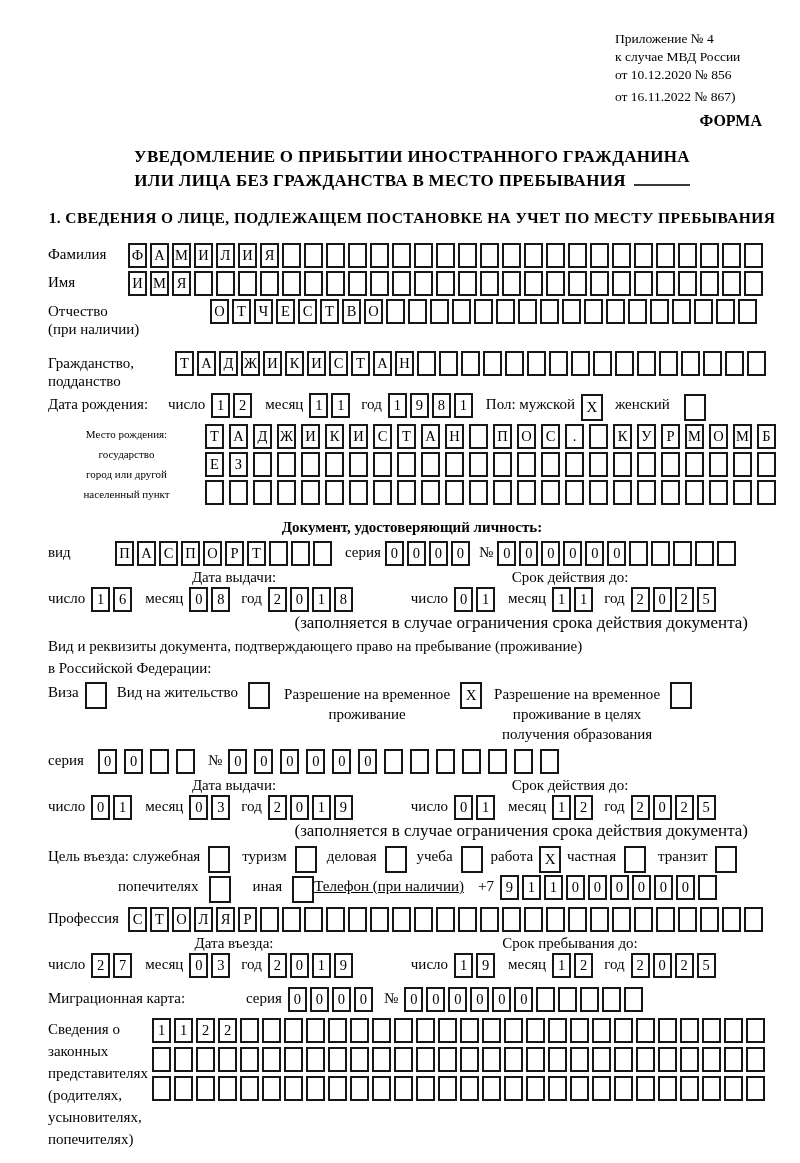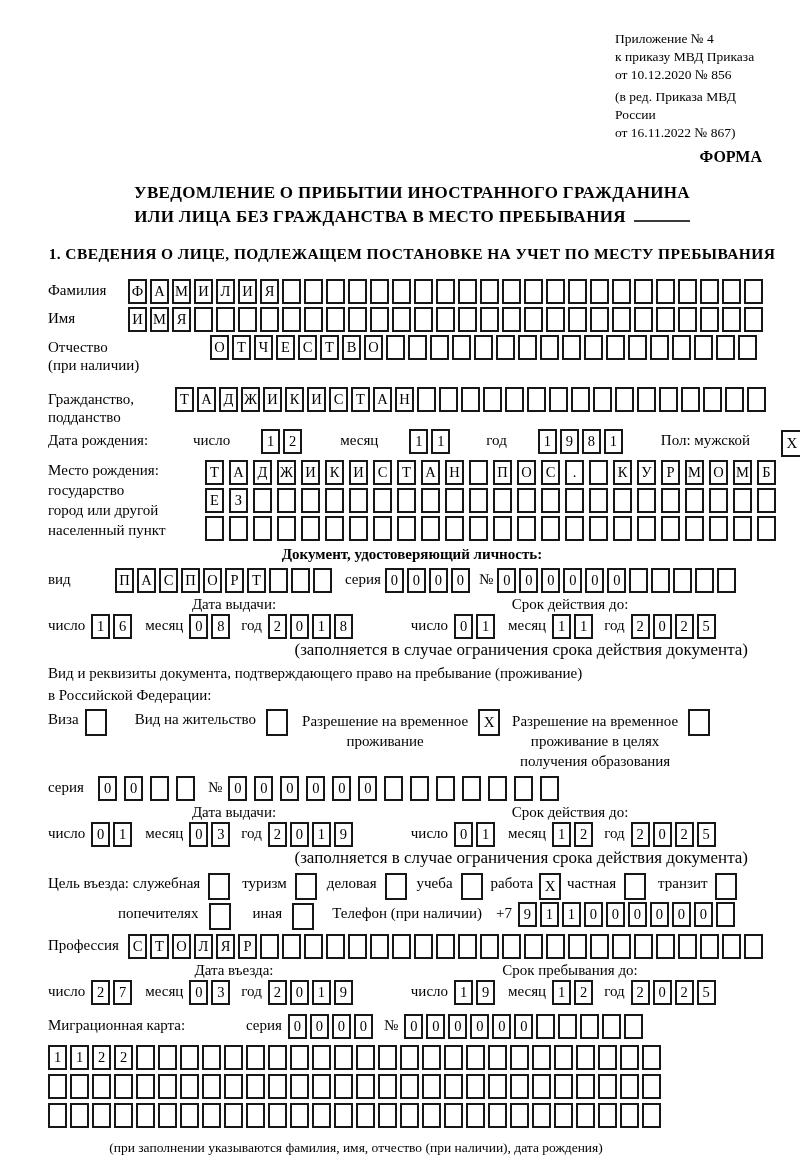--- a/index.html
+++ b/index.html
@@ -36,39 +36,38 @@
   .dhead { display:flex; font-size:15px; height:18px; margin-top:3px; }
   .dhead .h1 { width:372px; text-align:center; }
   .dhead .h2 { width:300px; text-align:center; }
   .daterow { height:26px; }
   .dnote { font-size:17px; text-align:right; padding-right:28px; height:16px; }
 
   .restext { font-size:15px; line-height:22px; margin-top:6px; }
   .cblock { font-size:15px; line-height:20px; text-align:center; flex:none; }
 
   .mr-block { margin-top:5px; }
-  .mr-labels { width:157px; flex:none; font-size:15px; line-height:20px; }
+  .mr-labels { width:157px; flex:none; font-size:11px; line-height:20px;text-align:center; }
   .mr-rows .cells { display:flex; margin-bottom:3px; }
 
   .rep-block { margin-top:6px; }
   .rep-labels { width:104px; flex:none; font-size:15px; line-height:22px; white-space:nowrap; }
   .rep-rows .cells { display:flex; margin-bottom:4px; }
   .rep-note { font-size:13.5px; text-align:center; margin-top:12px; }
 </style>
 </head>
 <body>
 
 <div class="page">
 
   <div class="annex">
     <div>Приложение № 4</div>
-    <div>к приказу МВД Приказа</div>
+    <div>к случае МВД России</div>
     <div>от 10.12.2020 № 856</div>
     <div class="gap"></div>
-    <div>(в ред. Приказа МВД России</div>
     <div>от 16.11.2022 № 867)</div>
   </div>
 
   <div class="forma">ФОРМА</div>
 
   <div class="title">
     <div>УВЕДОМЛЕНИЕ О ПРИБЫТИИ ИНОСТРАННОГО ГРАЖДАНИНА</div>
     <div>
       <span>ИЛИ ЛИЦА БЕЗ ГРАЖДАНСТВА В МЕСТО ПРЕБЫВАНИЯ</span><span class="title-underline"></span>
     </div>
@@ -209,21 +208,21 @@
         <span class="cell"></span>
         <span class="cell"></span>
         <span class="cell"></span>
         <span class="cell"></span>
         <span class="cell"></span>
         <span class="cell"></span>
         <span class="cell"></span>
       </span>
   </div>
 
-  <div class="frow daterow" style="margin-top:6px;gap:25px;">
+  <div class="frow daterow" style="margin-top:6px;">
     <span class="flabel" style="width:112px;">Дата рождения:</span>
     <span class="flabel" style="margin-left:8px;">число</span>
     <span class="cells" style="margin-left:6px;">
         <span class="cell">1</span>
         <span class="cell">2</span>
       </span>
     <span class="flabel" style="margin-left:10px;">месяц</span>
     <span class="cells" style="margin-left:6px;">
         <span class="cell">1</span>
         <span class="cell">1</span>
@@ -323,21 +322,21 @@
           <span class="cell"></span>
           <span class="cell"></span>
           <span class="cell"></span>
           <span class="cell"></span>
           <span class="cell"></span>
           <span class="cell"></span>
         </span>
     </div>
   </div>
 
-  <div style="margin-top:2px; text-align:center; font-weight:bold; font-size:15px; height:19px;">Документ, удостоверяющий личность:</div>
+  <div style="margin-top:11px; text-align:center; font-weight:bold; font-size:15px; height:19px;">Документ, удостоверяющий личность:</div>
 
   <div class="frow" style="margin-top:3px;">
     <span class="flabel" style="width:67px;">вид</span>
     <span class="cells">
         <span class="cell">П</span>
         <span class="cell">А</span>
         <span class="cell">С</span>
         <span class="cell">П</span>
         <span class="cell">О</span>
         <span class="cell">Р</span>
@@ -412,21 +411,21 @@
   <div class="dnote">(заполняется в случае ограничения срока действия документа)</div>
 
   <div class="restext">
     <div>Вид и реквизиты документа, подтверждающего право на пребывание (проживание)</div>
     <div>в Российской Федерации:</div>
   </div>
 
   <div class="frow" style="margin-top:2px; height:60px;">
     <span class="flabel">Виза</span>
     <span class="cbox" style="margin-left:6px;"></span>
-    <span class="flabel" style="margin-left:28px;">Вид на жительство</span>
+    <span class="flabel" style="margin-left:10px;">Вид на жительство</span>
     <span class="cbox" style="margin-left:10px;"></span>
     <div class="cblock" style="margin-left:14px; padding-top:3px;">
       <div>Разрешение на временное</div>
       <div>проживание</div>
     </div>
     <span class="cbox" style="margin-left:10px;">X</span>
     <div class="cblock" style="margin-left:12px; padding-top:3px;">
       <div>Разрешение на временное</div>
       <div>проживание в целях</div>
       <div>получения образования</div>
@@ -517,21 +516,21 @@
     <span class="cbox" style="margin-left:8px;"></span>
     <span class="flabel" style="margin-left:12px;">транзит</span>
     <span class="cbox" style="margin-left:8px;"></span>
   </div>
 
   <div class="frow" style="margin-top:4px; height:26px;">
     <span class="flabel" style="margin-left:70px;">попечителях</span>
     <span class="cbox" style="margin-left:10px;"></span>
     <span class="flabel" style="margin-left:22px;">иная</span>
     <span class="cbox" style="margin-left:10px;"></span>
-    <span class="flabel" style="margin-left:18px;">Телефон (при наличии)</span>
+    <span class="flabel" style="text-decoration:underline;">Телефон (при наличии)</span>
     <span class="flabel" style="margin-left:14px;">+7</span>
     <span class="cells" style="margin-left:6px;">
         <span class="cell">9</span>
         <span class="cell">1</span>
         <span class="cell">1</span>
         <span class="cell">0</span>
         <span class="cell">0</span>
         <span class="cell">0</span>
         <span class="cell">0</span>
         <span class="cell">0</span>
@@ -635,20 +634,28 @@
         <span class="cell">0</span>
         <span class="cell"></span>
         <span class="cell"></span>
         <span class="cell"></span>
         <span class="cell"></span>
         <span class="cell"></span>
       </span>
   </div>
 
   <div class="frow rep-block">
+    <div class="rep-labels">
+      <div>Сведения о</div>
+      <div>законных</div>
+      <div>представителях</div>
+      <div>(родителях,</div>
+      <div>усыновителях,</div>
+      <div>попечителях)</div>
+    </div>
     <div class="rep-rows">
       <span class="cells">
           <span class="cell">1</span>
           <span class="cell">1</span>
           <span class="cell">2</span>
           <span class="cell">2</span>
           <span class="cell"></span>
           <span class="cell"></span>
           <span class="cell"></span>
           <span class="cell"></span>
@@ -726,17 +733,16 @@
           <span class="cell"></span>
           <span class="cell"></span>
           <span class="cell"></span>
           <span class="cell"></span>
           <span class="cell"></span>
           <span class="cell"></span>
           <span class="cell"></span>
           <span class="cell"></span>
           <span class="cell"></span>
         </span>
-      <div class="rep-note">(при заполнении указываются фамилия, имя, отчество (при наличии), дата рождения)</div>
     </div>
   </div>
 
 </div>
 
 </body></html>

